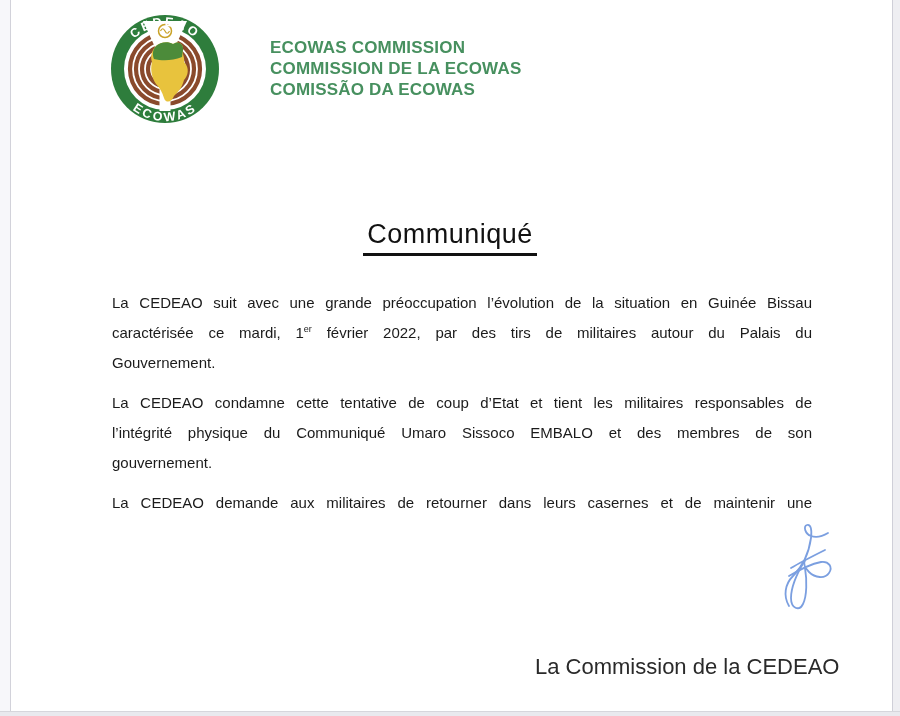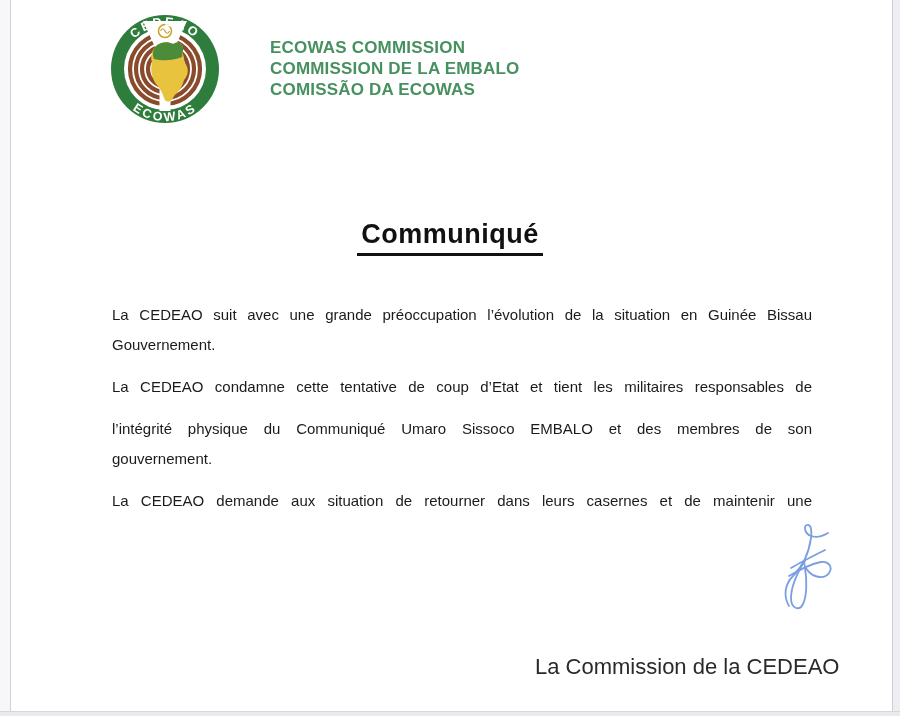--- a/index.html
+++ b/index.html
@@ -20,29 +20,29 @@
   .logo{position:absolute;left:110px;top:14px;width:110px;height:110px;}
   .org-block{
     position:absolute;left:246px;top:37px;
     font-size:17px;font-weight:bold;line-height:21px;
     color:#47905f;letter-spacing:.2px;margin-left:24px;
   }
 
   
   .title-wrap{position:absolute;left:0;top:219px;width:900px;text-align:center;}
   .doc-title{
-    display:inline-block;font-size:27px;font-weight:bold;color:#111;
+    display:inline-block;font-size:27px;font-weight:normal;color:#111;
     border-bottom:3px solid #111;padding:0 4px 3px 4px;letter-spacing:.5px;
   }
 
   
   .body-text{position:absolute;left:112px;top:288px;width:700px;font-size:15px;line-height:30px;color:#1b1b1b;}
   .para{margin:0 0 10px 0;}
   .bline{text-align:justify;}
-  .bline.full{text-align-last:justify;margin-top:12px;}
+  .bline.full{text-align-last:justify;}
   sup.ord{font-size:9px;vertical-align:super;line-height:0;}
 
   
   .date-line{position:absolute;left:536px;top:565px;font-size:16px;color:#1b1b1b;}
   .signature{position:absolute;left:775px;top:518px;width:66px;height:96px;}
   .signed-by{position:absolute;left:535px;top:654px;font-size:22px;color:#2a2a2a;}
 </style>
 </head>
 <body>
 
@@ -83,40 +83,41 @@
     <text font-family="Liberation Sans, sans-serif" font-size="12.5" font-weight="bold" letter-spacing="2.5" fill="#ffffff">
       <textPath href="#arcTop" startOffset="50%" text-anchor="middle">CEDEAO</textPath>
     </text>
     <text font-family="Liberation Sans, sans-serif" font-size="12.5" font-weight="bold" letter-spacing="2.5" fill="#ffffff">
       <textPath href="#arcBottom" startOffset="50%" text-anchor="middle">ECOWAS</textPath>
     </text>
   </svg>
 
   <div class="org-block">
     <div>ECOWAS COMMISSION</div>
-    <div>COMMISSION DE LA EMBALO</div>
+    <div>COMMISSION DE LA ECOWAS</div>
     <div>COMISSÃO DA ECOWAS</div>
   </div>
 
   <div class="title-wrap">
     <span class="doc-title">Communiqué</span>
   </div>
 
   <div class="body-text">
     <div class="para">
       <div class="bline full">La CEDEAO suit avec une grande préoccupation l’évolution de la situation en Guinée Bissau</div>
+      <div class="bline full"><span>caractérisée ce mardi, 1</span><sup class="ord">er</sup><span> février 2022, par des tirs de militaires autour du Palais du</span></div>
       <div class="bline">Gouvernement.</div>
     </div>
     <div class="para">
       <div class="bline full">La CEDEAO condamne cette tentative de coup d’Etat et tient les militaires responsables de</div>
       <div class="bline full">l’intégrité physique du Communiqué Umaro Sissoco EMBALO et des membres de son</div>
       <div class="bline">gouvernement.</div>
     </div>
     <div class="para">
-      <div class="bline full">La CEDEAO demande aux situation de retourner dans leurs casernes et de maintenir une</div>
+      <div class="bline full">La CEDEAO demande aux militaires de retourner dans leurs casernes et de maintenir une</div>
     </div>
   </div>
 
 
   <svg class="signature" viewBox="0 0 66 96" aria-hidden="true">
     <g fill="none" stroke-width="1.8" stroke-linecap="round" stroke-linejoin="round" stroke="#7b9fe0">
       <path d="M 14 88 C 8 78 10 66 18 58 C 28 48 34 34 36 20 C 37 12 36 6 32 7 C 28 8 30 16 36 18 C 42 20 48 18 53 15"></path>
       <path d="M 16 50 C 26 44 38 38 50 32"></path>
       <path d="M 14 58 C 24 52 36 46 46 44 C 54 43 58 49 54 55 C 50 61 40 60 34 54 C 30 50 28 46 30 42"></path>
       <path d="M 30 42 C 24 52 16 68 16 80 C 16 90 24 94 28 86 C 32 78 32 62 30 50"></path>

